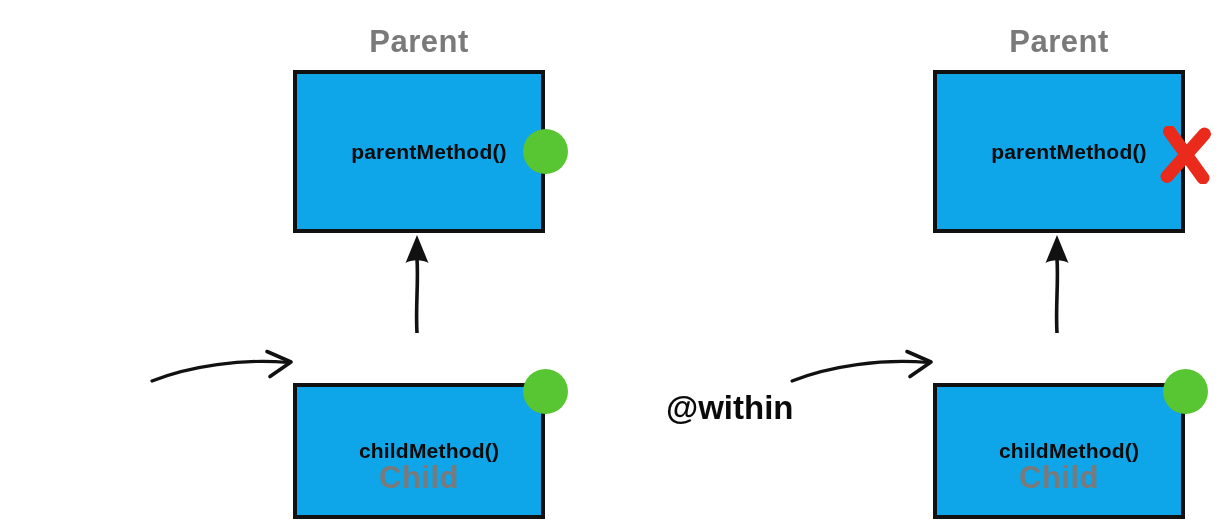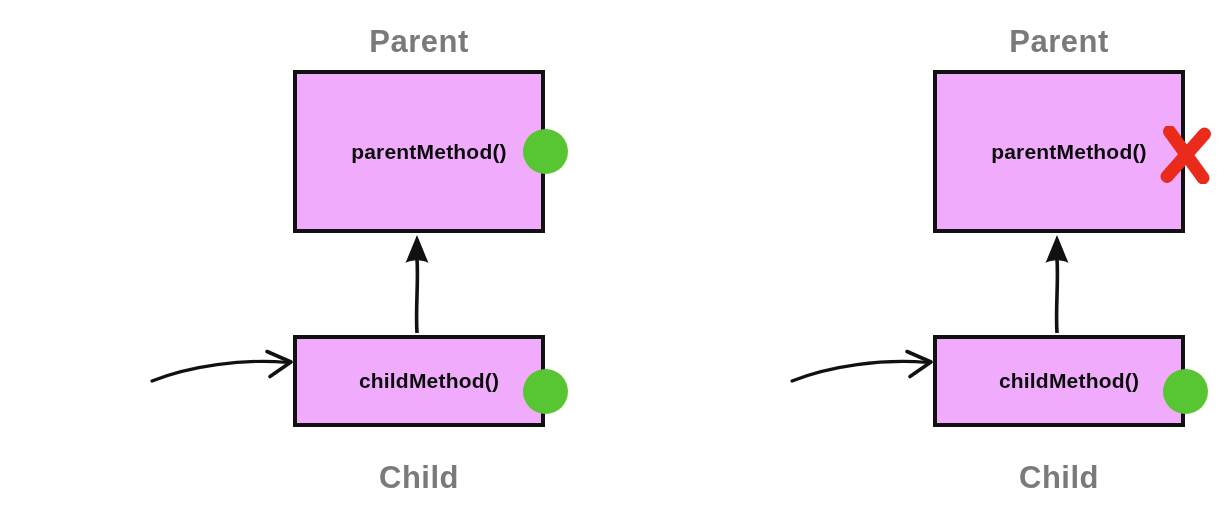--- a/index.html
+++ b/index.html
@@ -32,28 +32,28 @@
     color:var(--label-gray);
     line-height:1.05;
     letter-spacing:.5px;
   }
 
   
   .class-box{
     box-sizing:border-box;
     width:252px;
     border:4px solid var(--ink-black);
-    background:#f0abfc;
+    background:#0ea5e9;
     display:flex;
     align-items:center;
     justify-content:center;
     padding-left:20px;
   }
   .class-box.parent-box{height:163px;}
-  .class-box.child-box{height:92px;}
+  .class-box.child-box{height:136px;margin-top:48px;}
   .method-label{
     font-size:21px;
     font-weight:600;
     color:#0a0a0a;
     letter-spacing:.2px;
     white-space:nowrap;
   }
 
   
   .marker-dot{
@@ -130,20 +130,21 @@
     </svg>
   </div>
 
   <div class="abs class-box child-box" style="left:933px;top:335px;">
     <span class="method-label">childMethod()</span>
   </div>
   <div class="abs marker-dot" style="left:1163px;top:369px;"></div>
 
   <div class="abs class-title" style="left:933px;top:462px;">Child</div>
 
+  <div class="abs annotation-label" style="left:666px;top:391px;">@within</div>
 
   <div class="abs" style="left:784px;top:349px;">
     <svg width="152" height="38" viewBox="0 0 152 38">
       <path d="M8,32 C46,17 98,9.5 144,13.5" fill="none" class="stroke-ink" stroke-width="3.2" stroke-linecap="round"></path>
       <path d="M147,13 L123,2.5 M147,13 L126,27.5" fill="none" class="stroke-ink" stroke-width="3.6" stroke-linecap="round"></path>
     </svg>
   </div>
 
 </div>
 

